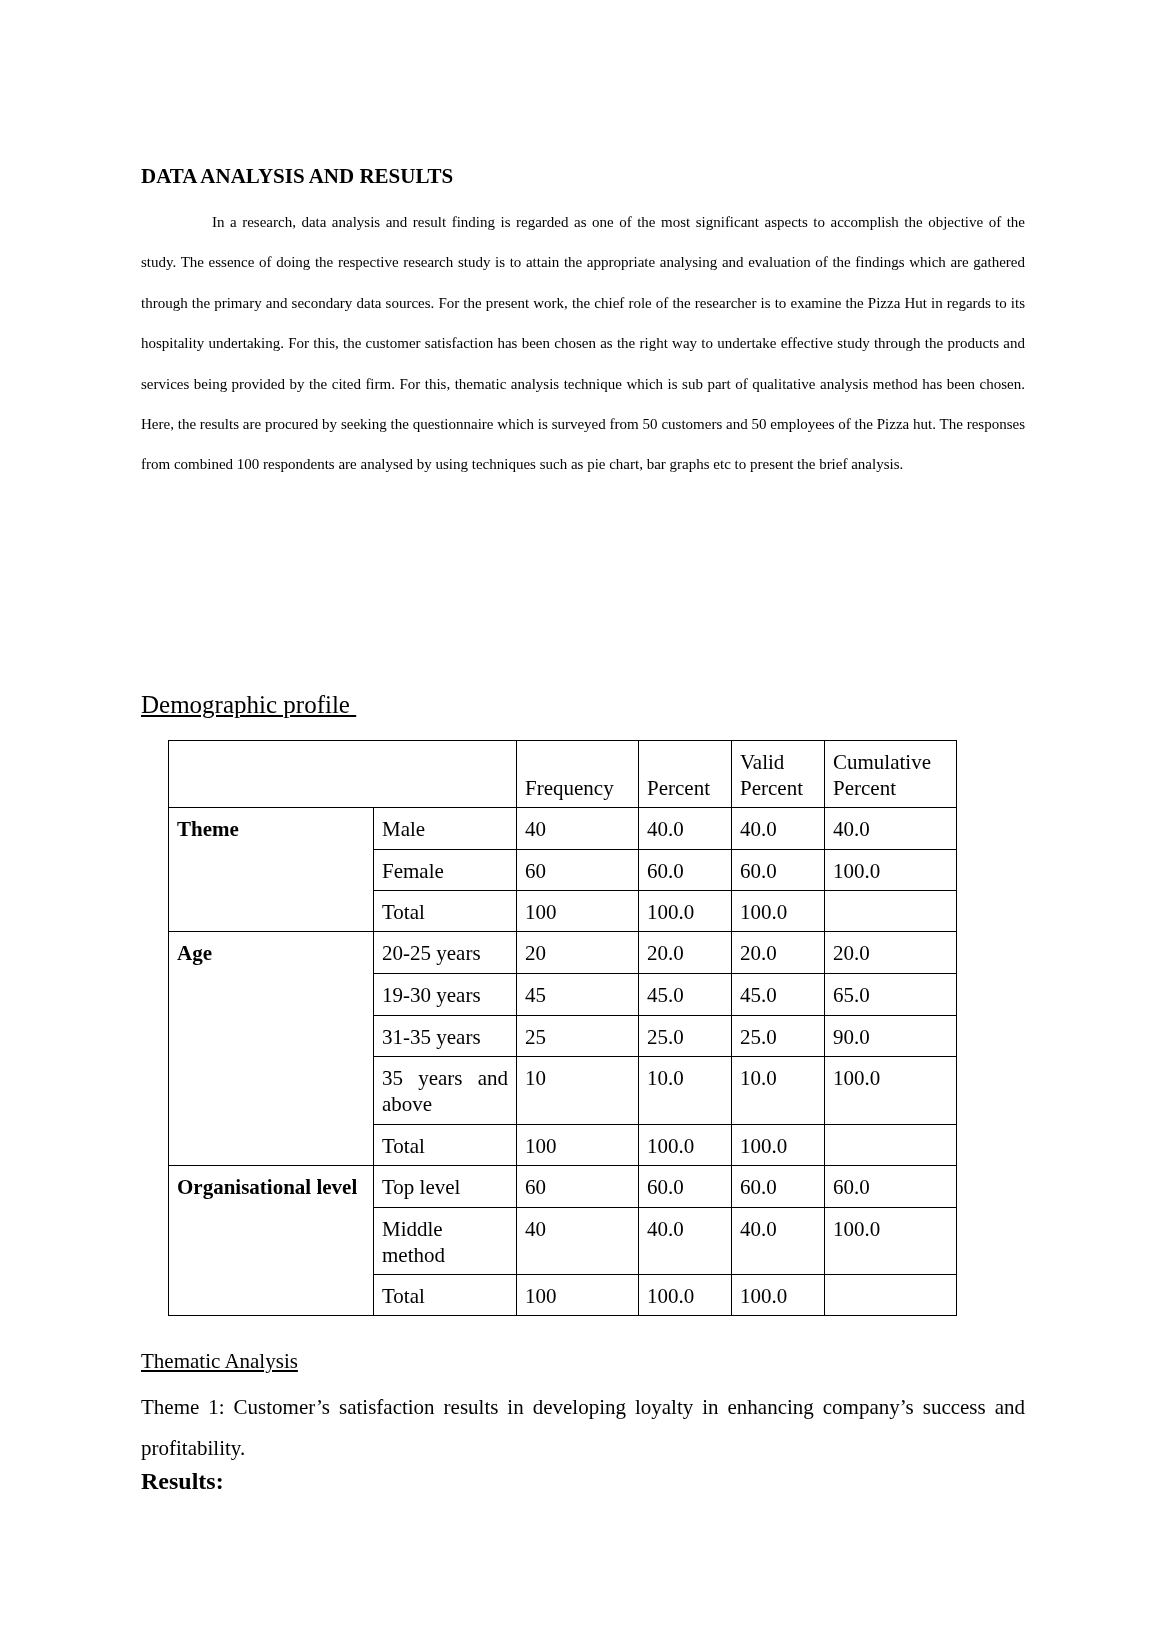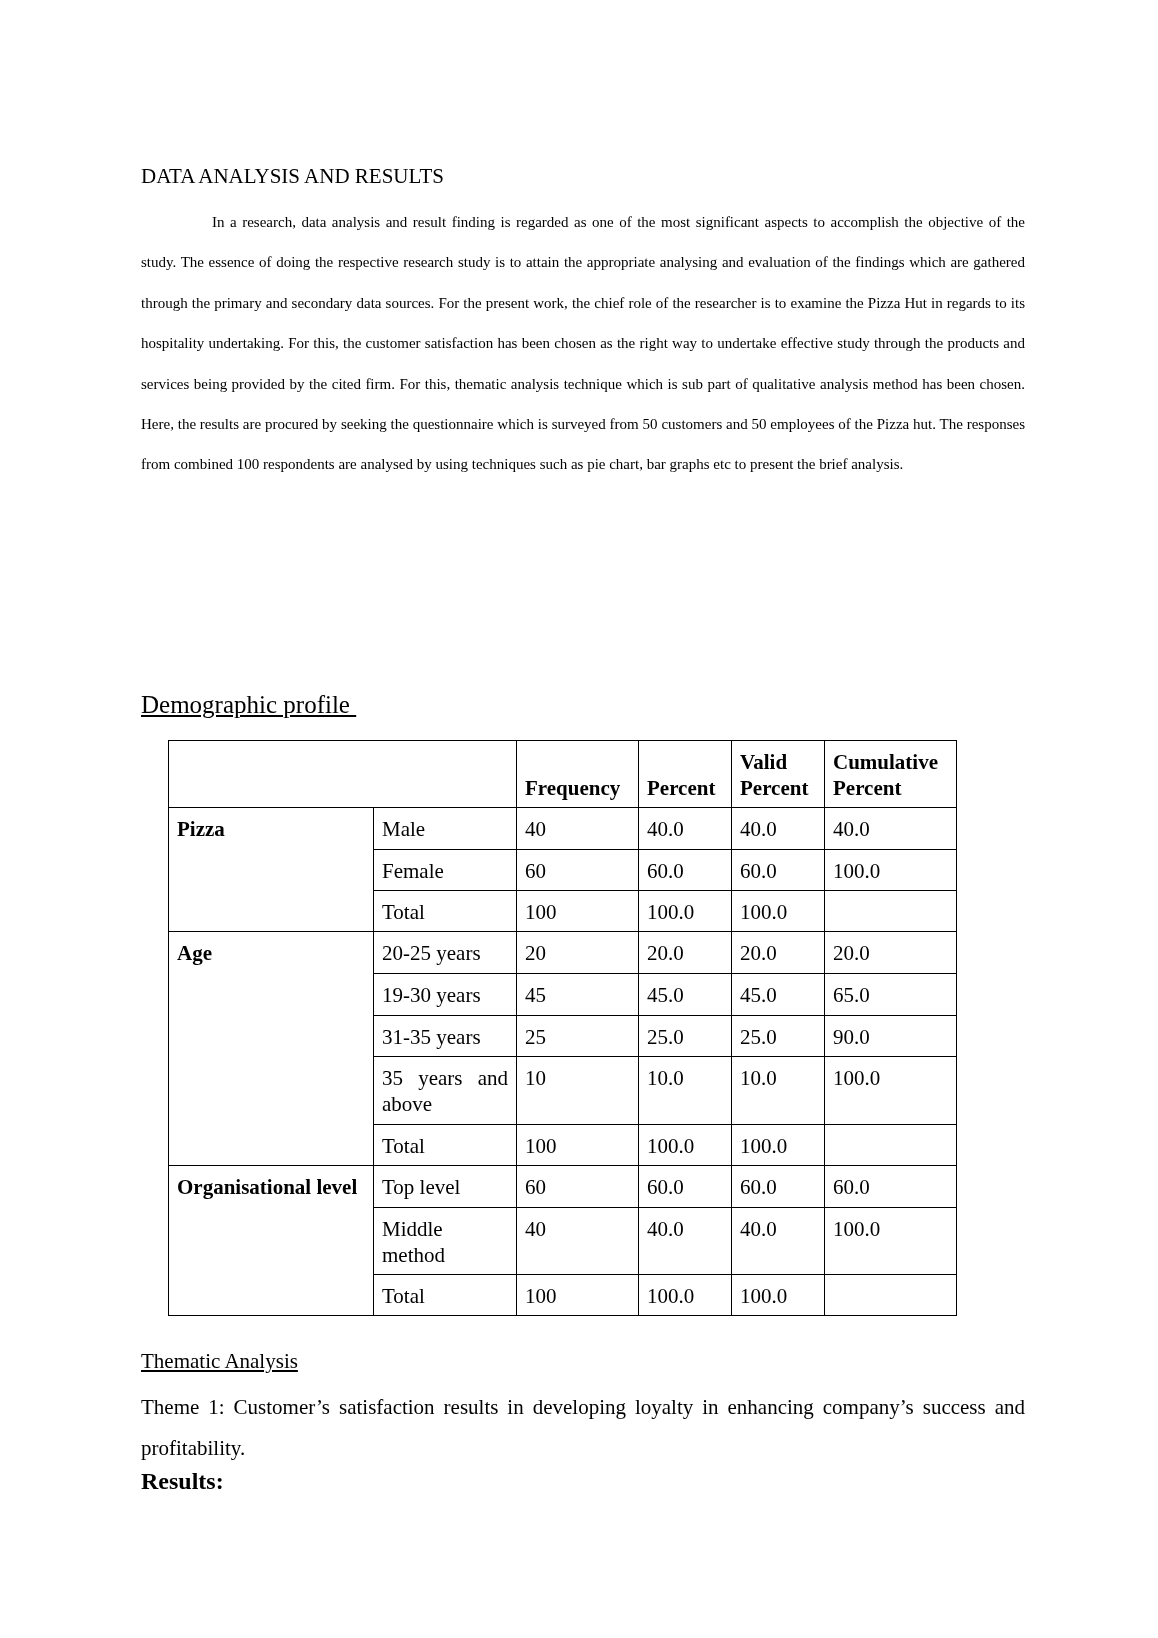--- a/index.html
+++ b/index.html
@@ -3,36 +3,36 @@
   <meta charset="utf-8">
   <style>
     html, body { margin: 0; padding: 0; background: #ffffff; }
     body {
       width: 1158px; height: 1638px; position: relative; overflow: hidden;
       font-family: "Liberation Serif", serif; color: #000;
       font-size: 21px;
     }
     .page { position: absolute; left: 0; top: 0; width: 1158px; height: 1638px; background: #fff; }
     .abs { position: absolute; }
-    #heading { left: 141px; top: 163px; font-weight: normal; font-size: 21px; line-height: 26px; white-space: nowrap; }
+    #heading { left: 141px; top: 163px; font-weight: bold; font-size: 21px; line-height: 26px; white-space: nowrap; }
     #body-para {
       left: 141px; top: 202px; width: 884px;
       font-size: 15px; line-height: 40.4px; text-align: justify;
       text-indent: 71px;
     }
     #demo-title { left: 141px; top: 692px; font-size: 25px; line-height: 26px; text-decoration: underline; white-space: pre; }
     table.demo {
       position: absolute; left: 168px; top: 740px;
       border-collapse: collapse; font-size: 21px; line-height: 26px;
       table-layout: fixed;
     }
     table.demo td {
       border: 1.3px solid #000; padding: 8px 8px 6px 8px; vertical-align: top;
     }
-    table.demo td.hdr { vertical-align: bottom; font-weight: bold; padding-bottom: 6px; }
+    table.demo td.hdr { vertical-align: bottom; font-weight: normal; padding-bottom: 6px; }
     table.demo td.group { font-weight: bold; }
     table.demo td.just { text-align: justify; text-align-last: left; }
     #thematic-title { left: 141px; top: 1348px; font-weight: normal; text-decoration: underline; font-size: 21px; line-height: 26px; white-space: nowrap; }
     #theme1 { left: 141px; top: 1387px; width: 884px; font-weight: normal; font-size: 21px; line-height: 41px; text-align: justify; }
     #results-label { left: 141px; top: 1468px; font-weight: bold; font-size: 24px; line-height: 26px; white-space: nowrap; }
   </style>
 </head>
 <body>
 
 <div class="page">
@@ -55,21 +55,21 @@
     <tbody>
         <tr style="height:67px">
       <td class="hdr" colspan="2"></td>
       <td class="hdr">Frequency</td>
       <td class="hdr">Percent</td>
       <td class="hdr"><span>Valid</span><br><span>Percent</span></td>
       <td class="hdr"><span>Cumulative</span><br><span>Percent</span></td>
     </tr>
 
     <tr style="height:42px">
-      <td class="group" rowspan="3">Pizza</td>
+      <td class="group" rowspan="3">Theme</td>
       <td>Male</td>
       <td>40</td>
       <td>40.0</td>
       <td>40.0</td>
       <td>40.0</td>
     </tr>
     <tr style="height:41px">
       <td>Female</td>
       <td>60</td>
       <td>60.0</td>

